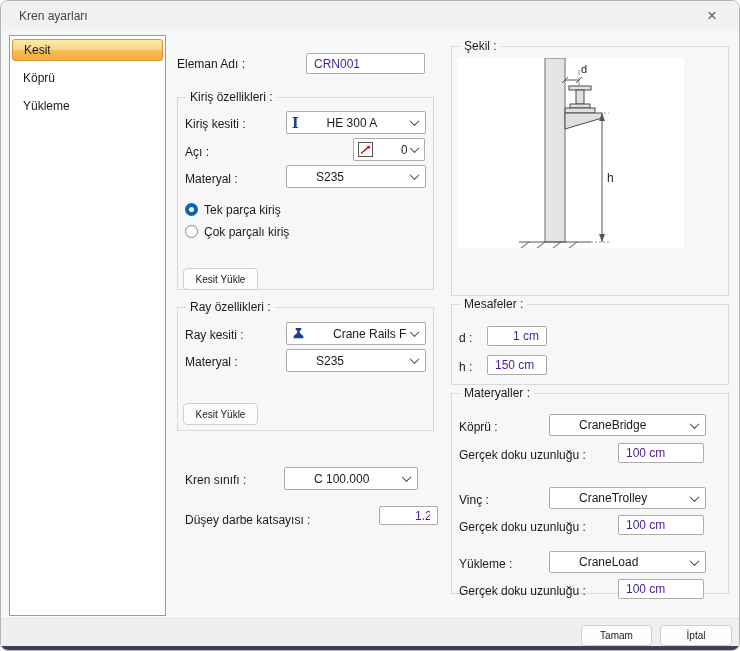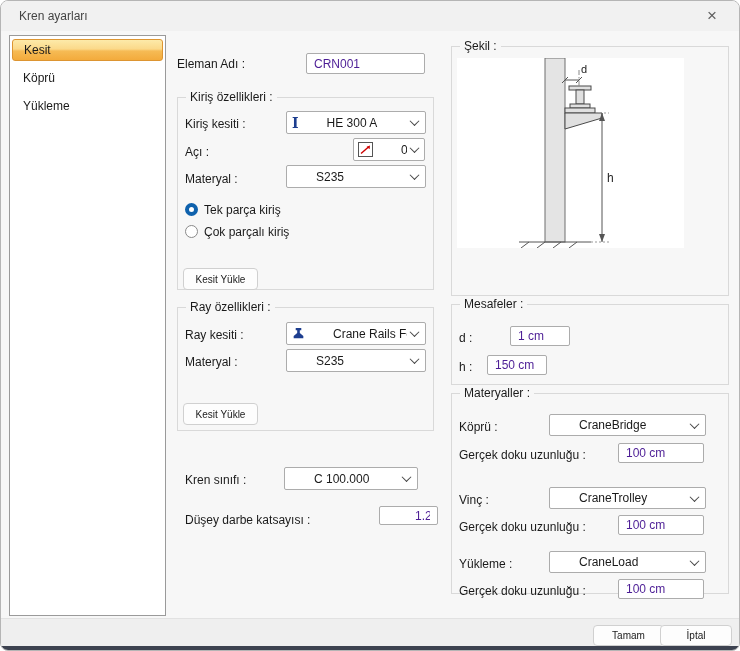--- a/index.html
+++ b/index.html
@@ -169,21 +169,21 @@
       <polygon points="145,55 142,63 148,63" fill="#555555"></polygon>
       <polygon points="145,184 142,176 148,176" fill="#555555"></polygon>
       <text x="150" y="124" font-size="12" fill="#222222" font-family="Liberation Sans, sans-serif">h</text>
     </svg>
   </div>
 
   <div class="group" style="left:450px; top:303px; width:278px; height:81px;">
     <span class="group-title">Mesafeler :</span>
   </div>
   <span class="label" style="left:458px; top:330px;">d :</span>
-  <input class="field" style="left: 509px; top: 325px; width: 60px; height: 20px;" type="text" value="1 cm">
+  <input class="field" style="left: 486px; top: 325px; width: 60px; height: 20px; text-align: right;" type="text" value="1 cm">
   <span class="label" style="left:458px; top:359px;">h :</span>
   <input class="field" style="left: 486px; top: 354px; width: 60px; height: 20px;" type="text" value="150 cm">
 
   <div class="group" style="left:450px; top:392px; width:278px; height:201px;">
     <span class="group-title">Materyaller :</span>
   </div>
   <span class="label" style="left:458px; top:419px;">Köprü :</span>
   <div class="combo" style="left:548px; top:413px; width:157px; height:22px;">
     <span class="val">CraneBridge</span>
     <span class="chev"></span>
@@ -202,17 +202,17 @@
   <span class="label" style="left:458px; top:556px;">Yükleme :</span>
   <div class="combo" style="left:548px; top:550px; width:157px; height:22px;">
     <span class="val">CraneLoad</span>
     <span class="chev"></span>
   </div>
   <span class="label" style="left:458px; top:583px;">Gerçek doku uzunluğu :</span>
   <input class="field" style="left: 617px; top: 578px; width: 86px; height: 20px;" type="text" value="100 cm">
 
   <div class="footer-line"></div>
   <div class="footer"></div>
-  <div class="btn" style="left:580px; top:624px; width:71px; height:21px;margin-left:12px;">Tamam</div>
+  <div class="btn" style="left:580px; top:624px; width:71px; height:21px;">Tamam</div>
   <div class="btn" style="left:659px; top:624px; width:72px; height:21px;">İptal</div>
   <div class="bottom-strip"></div>
 
 </div>
 
 </body></html>

